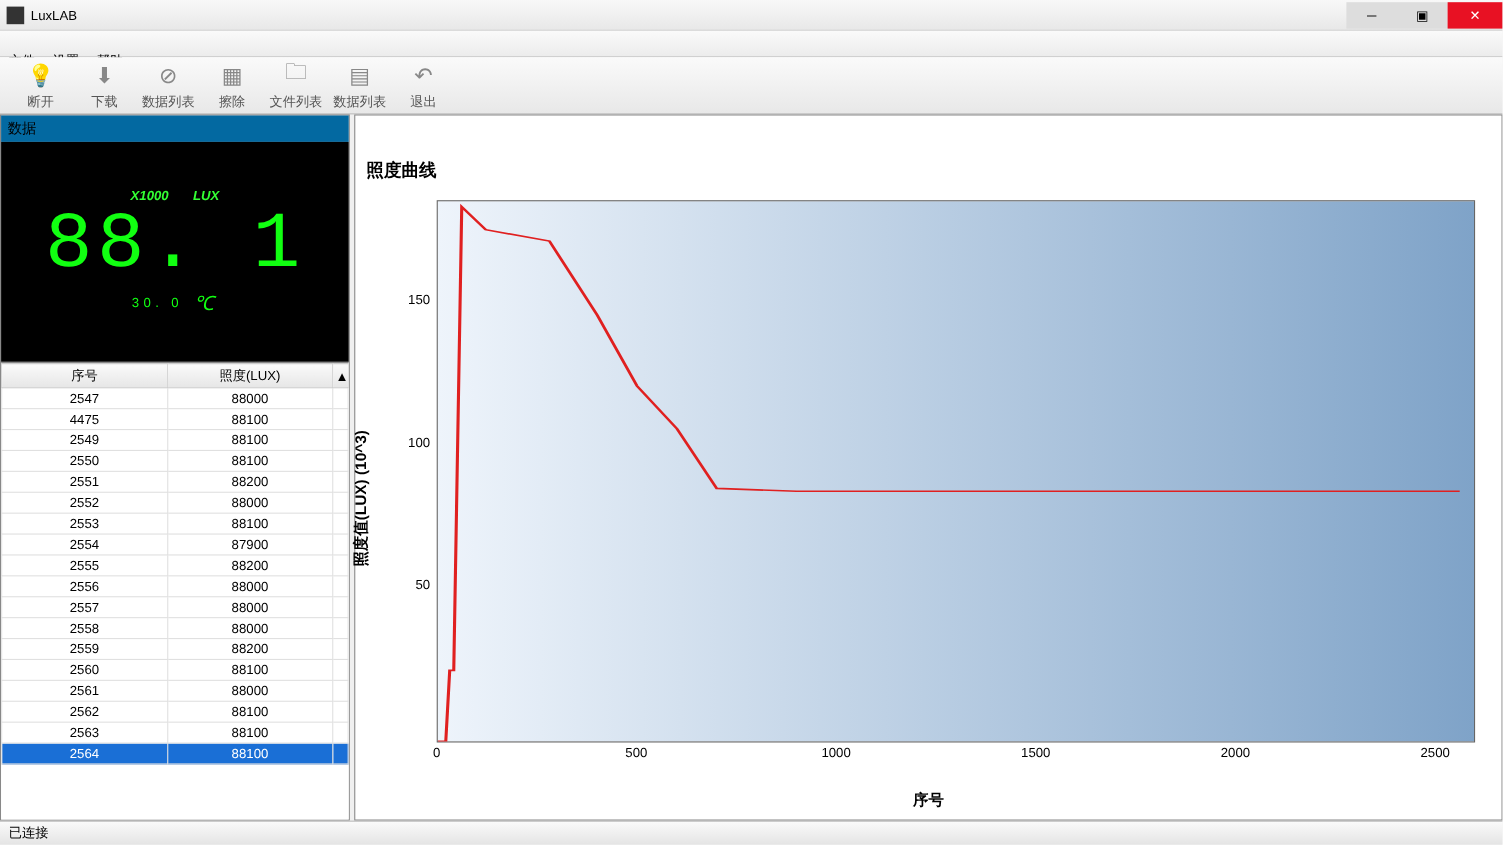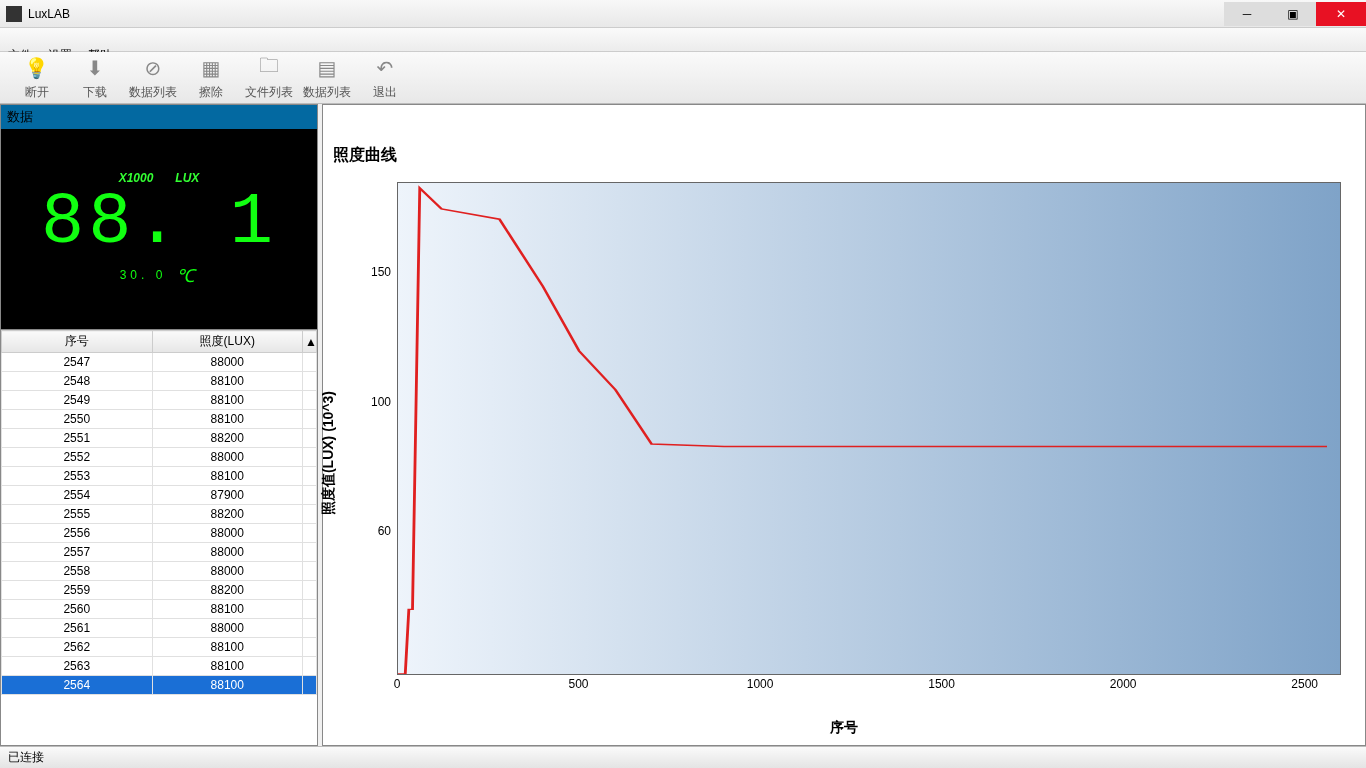--- a/index.html
+++ b/index.html
@@ -135,21 +135,21 @@
             <th class="scroll-ind">▲</th>
           </tr>
         </thead>
         <tbody id="tbody">
             <tr>
               <td>2547</td>
               <td>88000</td>
               <td class="scroll-ind"></td>
             </tr>
             <tr>
-              <td>2548</td>
+              <td>4475</td>
               <td>88100</td>
               <td class="scroll-ind"></td>
             </tr>
             <tr>
               <td>2549</td>
               <td>88100</td>
               <td class="scroll-ind"></td>
             </tr>
             <tr>
               <td>2550</td>
@@ -230,21 +230,21 @@
       </table>
     </div>
   </div>
 
   <div class="chartpanel">
     <div class="chart-title">照度曲线</div>
     <div class="chart-body">
       <div class="ylabel">照度值(LUX) (10^3)</div>
 
       <div class="yticks" id="yticks">
-          <div class="ytick" style="bottom: 26.3158%;">60</div>
+          <div class="ytick" style="bottom: 26.3158%;">50</div>
           <div class="ytick" style="bottom: 52.6316%;">100</div>
           <div class="ytick" style="bottom: 78.9474%;">150</div>
         </div>
 
       <div class="plot-area">
         <svg class="line" viewBox="0 0 1000 1000" preserveAspectRatio="none">
           <polyline id="series" fill="none" stroke="#e02020" stroke-width="3" points="0.0,1000.0 7.7,1000.0 11.5,868.4 15.4,868.4 23.1,10.5 46.2,52.6 107.7,73.7 153.8,210.5 192.3,342.1 230.8,421.1 269.2,531.6 346.2,536.8 461.5,536.8 576.9,536.8 692.3,536.8 807.7,536.8 923.1,536.8 986.2,536.8"></polyline>
         </svg>
       </div>
 

